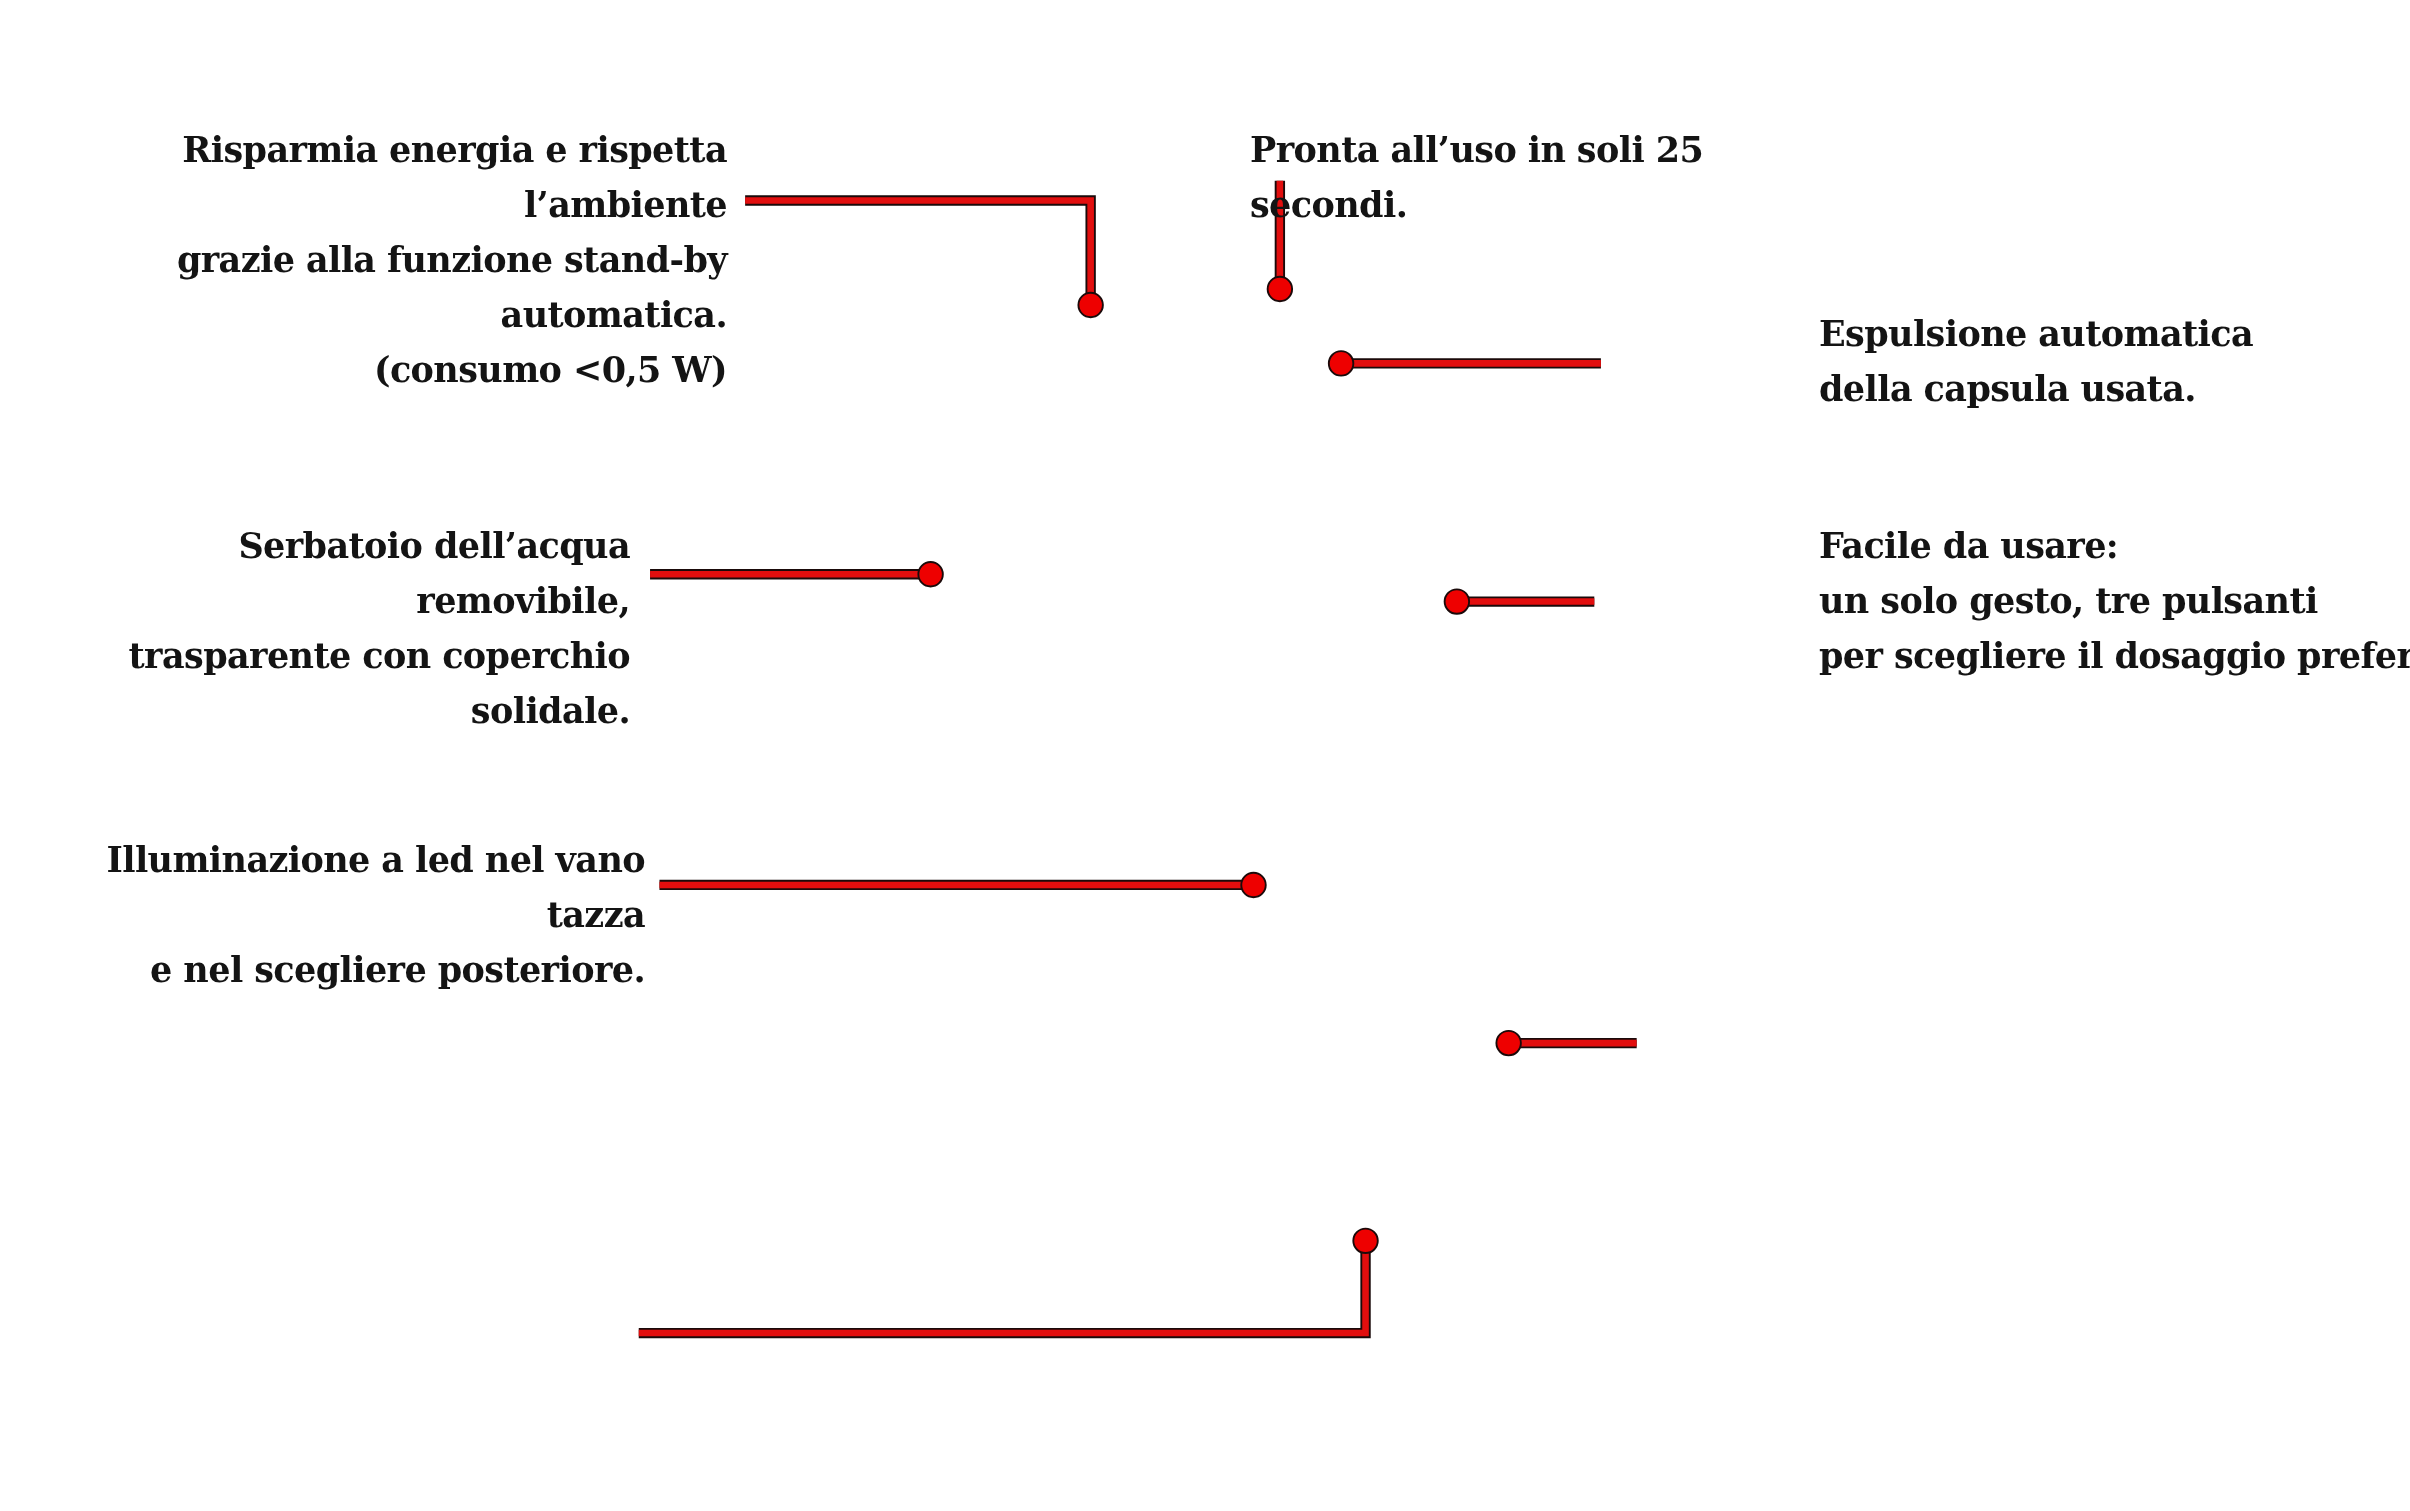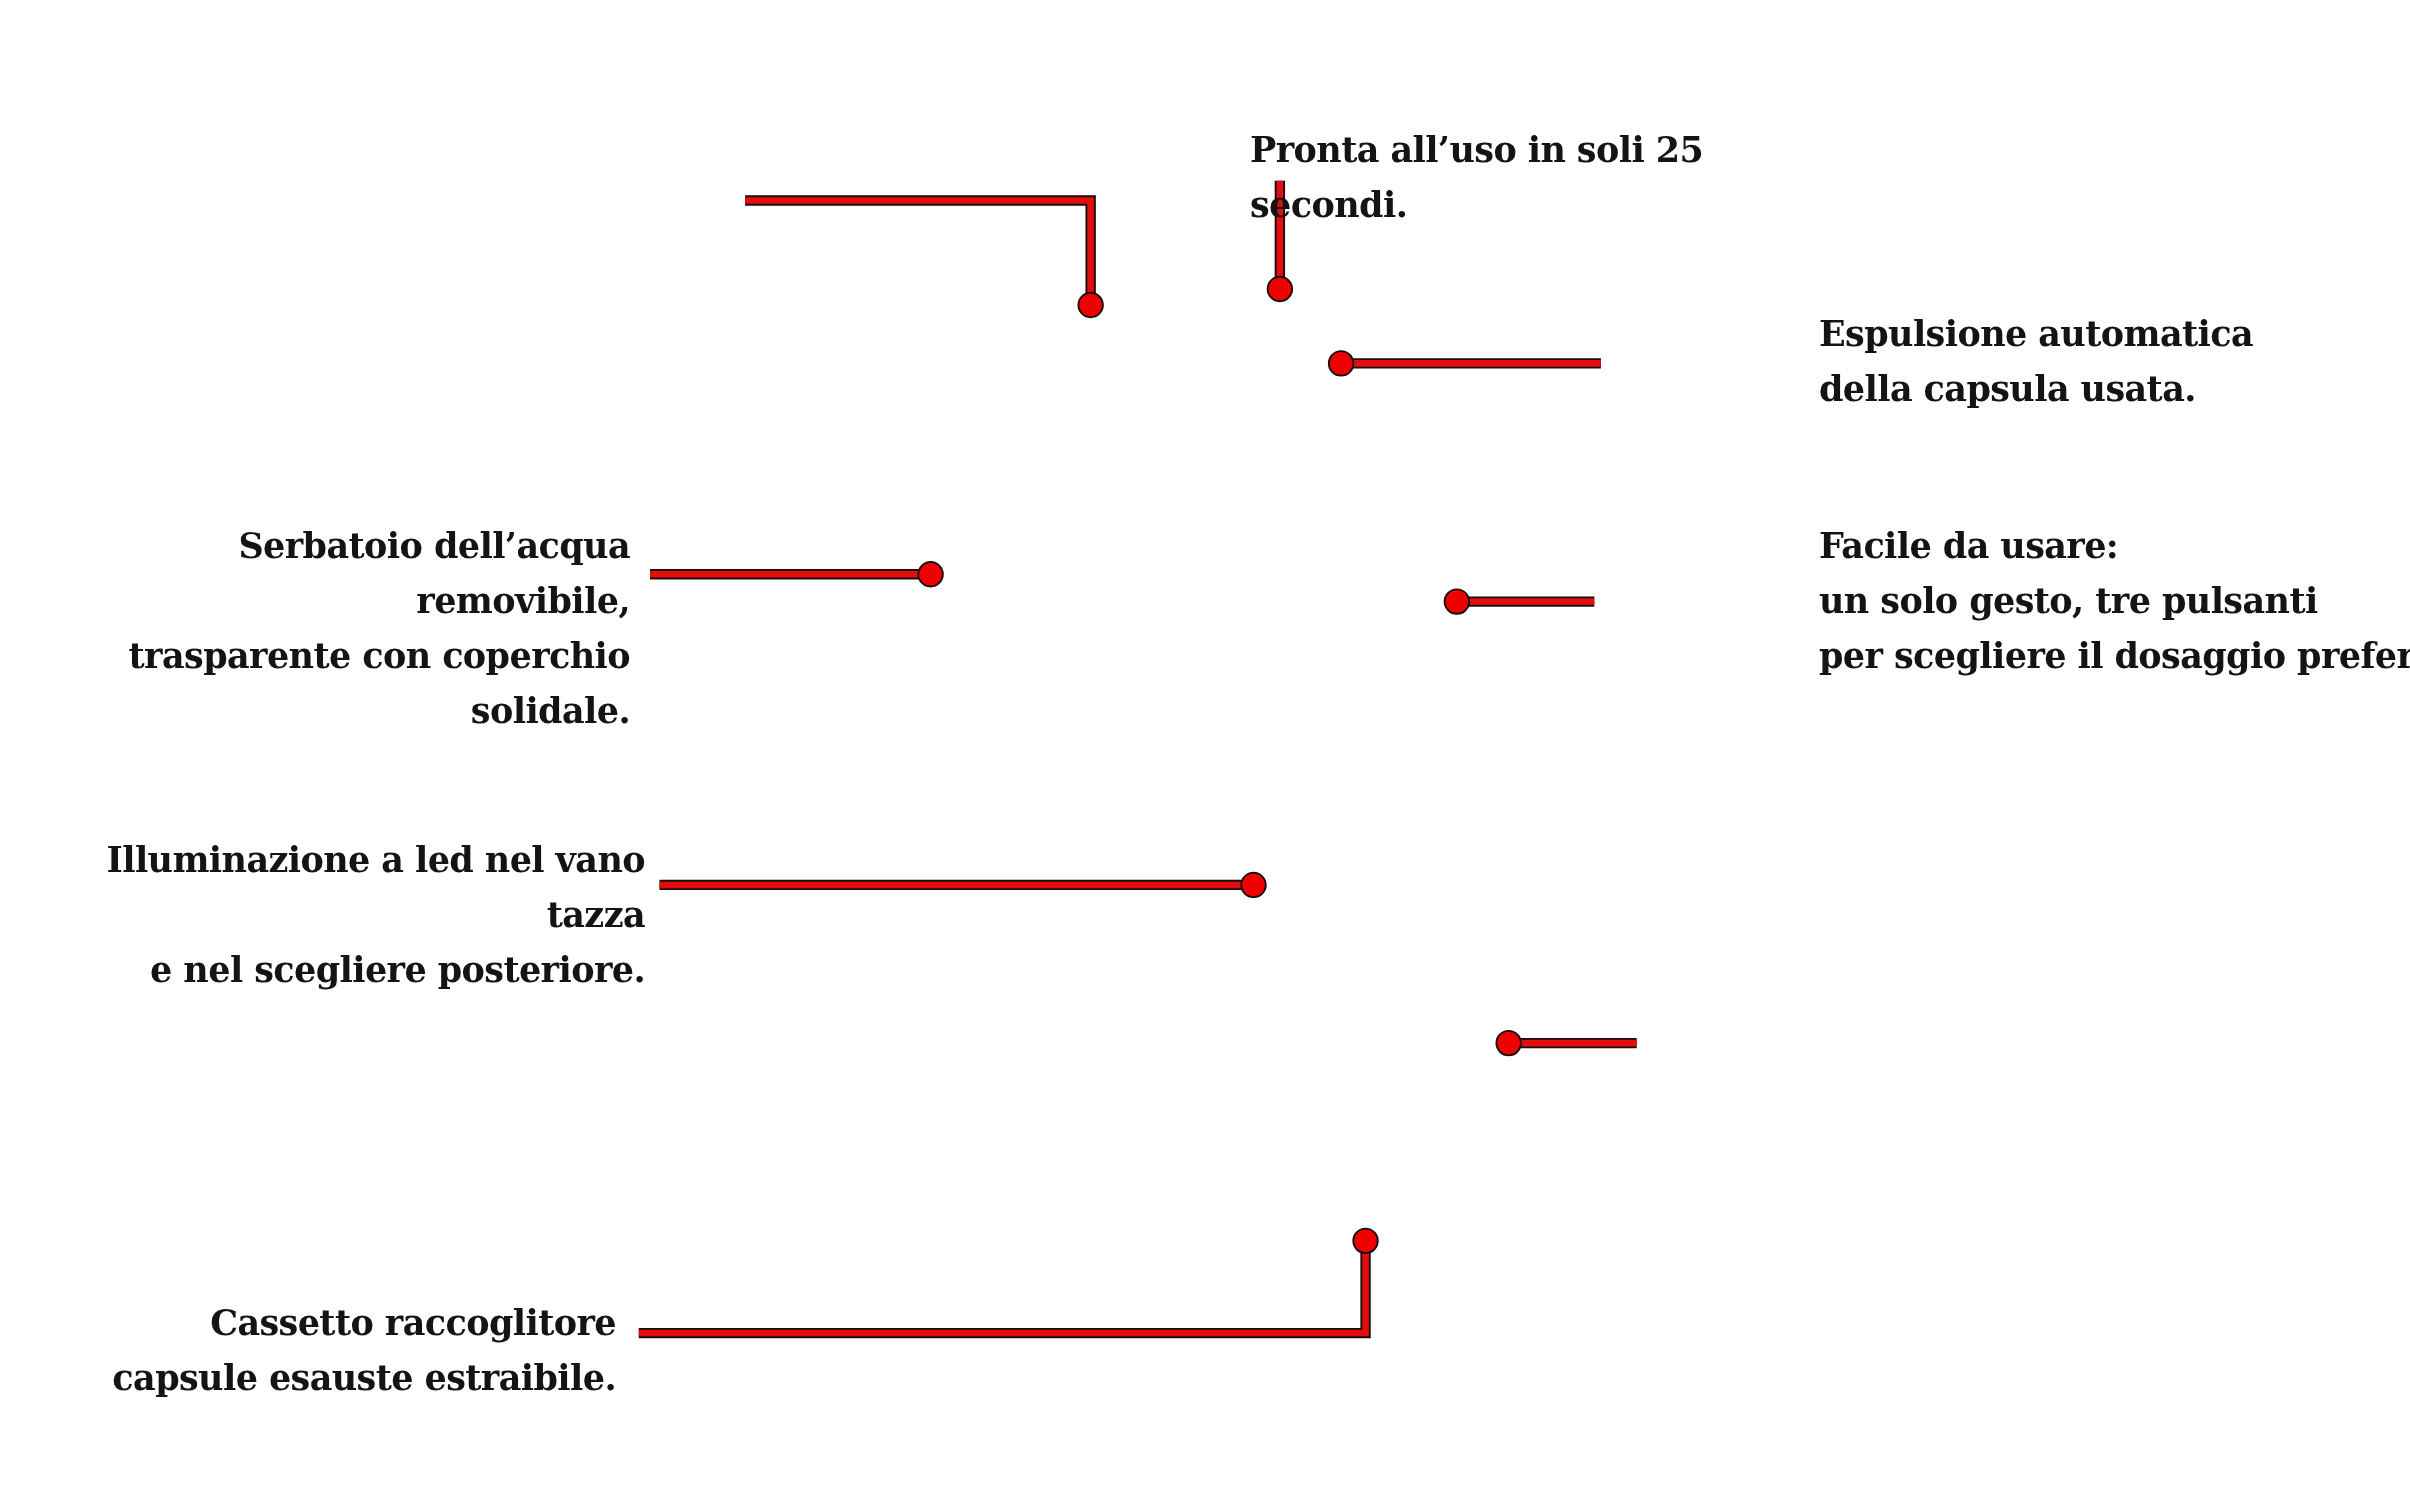--- a/index.html
+++ b/index.html
@@ -65,34 +65,35 @@
       <path d="M700 940 L1323 940" fill="none" stroke="#e20e0e" stroke-width="7" stroke-linecap="butt" stroke-linejoin="miter"></path>
       <circle cx="1331" cy="940" r="13" fill="#ee0000" stroke="#1a0a0a" stroke-width="2"></circle>
       <path d="M1610 1108 L1738 1108" fill="none" stroke="#1a0a0a" stroke-width="11" stroke-linecap="butt" stroke-linejoin="miter"></path>
       <path d="M1610 1108 L1738 1108" fill="none" stroke="#e20e0e" stroke-width="7" stroke-linecap="butt" stroke-linejoin="miter"></path>
       <circle cx="1602" cy="1108" r="13" fill="#ee0000" stroke="#1a0a0a" stroke-width="2"></circle>
       <path d="M678 1416 L1450 1416 L1450 1327" fill="none" stroke="#1a0a0a" stroke-width="11" stroke-linecap="butt" stroke-linejoin="miter"></path>
       <path d="M678 1416 L1450 1416 L1450 1327" fill="none" stroke="#e20e0e" stroke-width="7" stroke-linecap="butt" stroke-linejoin="miter"></path>
       <circle cx="1450" cy="1318" r="13" fill="#ee0000" stroke="#1a0a0a" stroke-width="2"></circle>
     </svg>
 
+  <div class="callout-text align-right" id="t-stand-by" style="left: 56px; top: 122px; width: 671px;">Risparmia energia e rispetta l’ambiente
+grazie alla funzione stand-by automatica.
+(consumo &lt;0,5 W)</div>
 
   <div class="callout-text align-left" id="t-pronta" style="left: 1218px; top: 122px; width: 565px;">Pronta all’uso in soli 25 secondi.</div>
 
   <div class="callout-text align-right" id="t-serbatoio" style="left: 56px; top: 518px; width: 574px;">Serbatoio dell’acqua removibile,
 trasparente con coperchio solidale.</div>
 
   <div class="callout-text align-left" id="t-espulsione" style="left: 1787px; top: 306px; width: 603px;">Espulsione automatica
 della capsula usata.</div>
 
   <div class="callout-text align-left" id="t-facile" style="left: 1787px; top: 518px; width: 678px;">Facile da usare:
 un solo gesto, tre pulsanti
 per scegliere il dosaggio preferito.</div>
 
   <div class="callout-text align-right" id="t-illuminazione" style="left: 56px; top: 832px; width: 589px;">Illuminazione a led nel vano tazza
 e nel scegliere posteriore.</div>
 
 
-  <div class="callout-text align-right" id="t-cassetto" style="left: 56px; top: 1295px; width: 560px;">Cassetto raccoglitore
-capsule esauste estraibile.</div>
 
 </div>
 
 
 </body></html>

